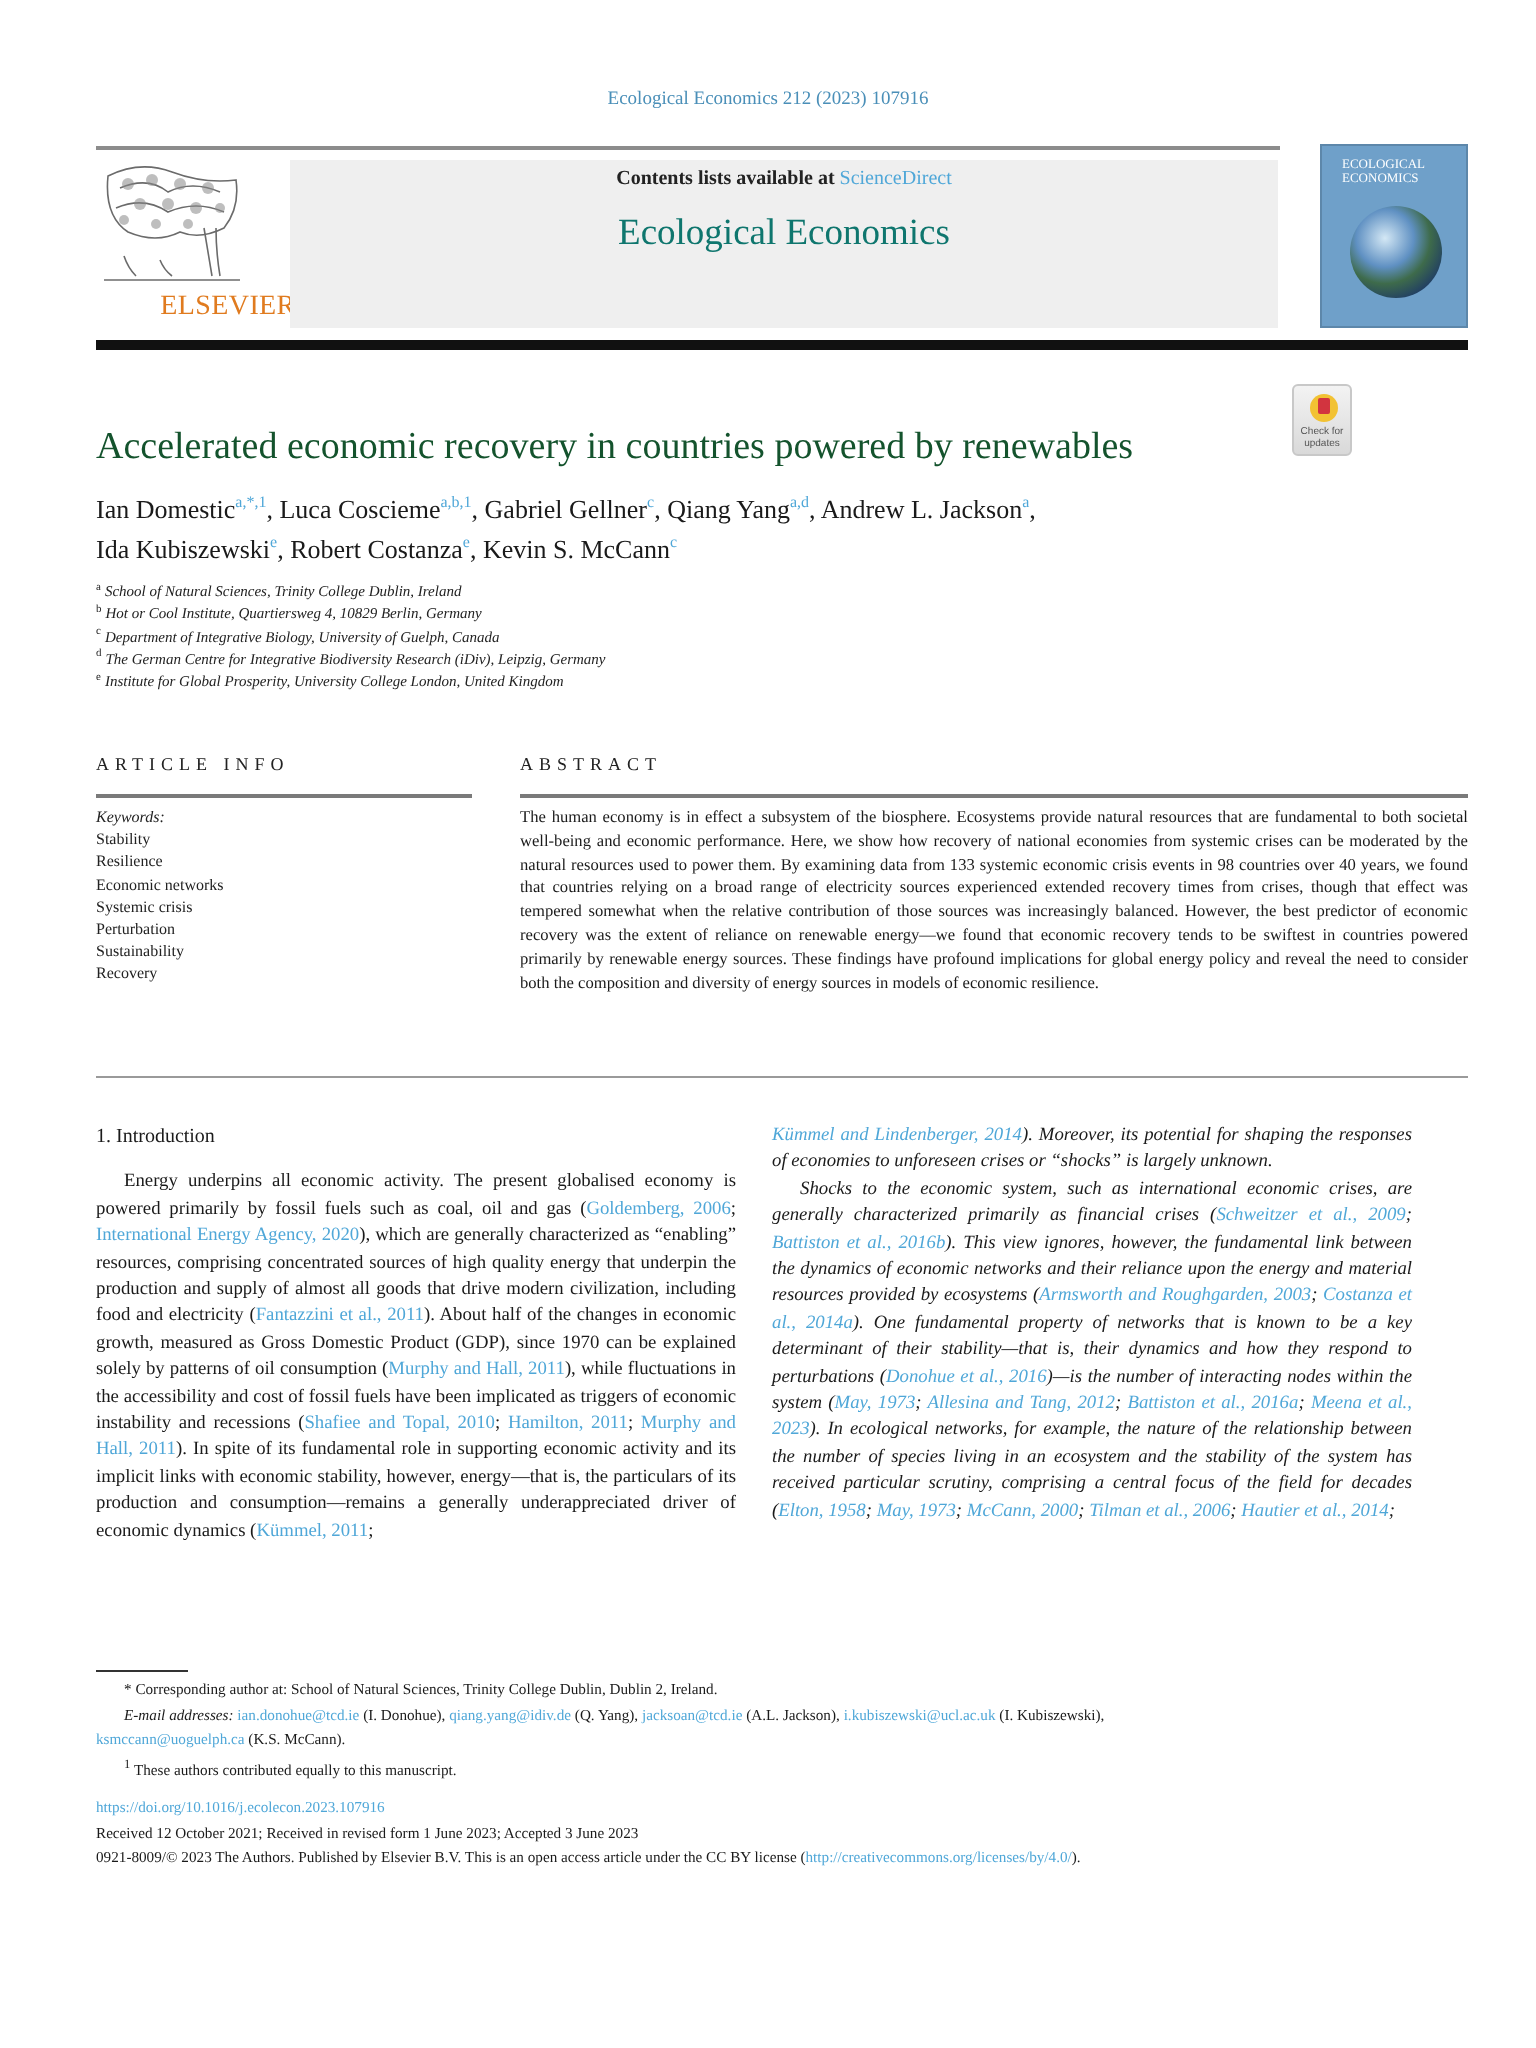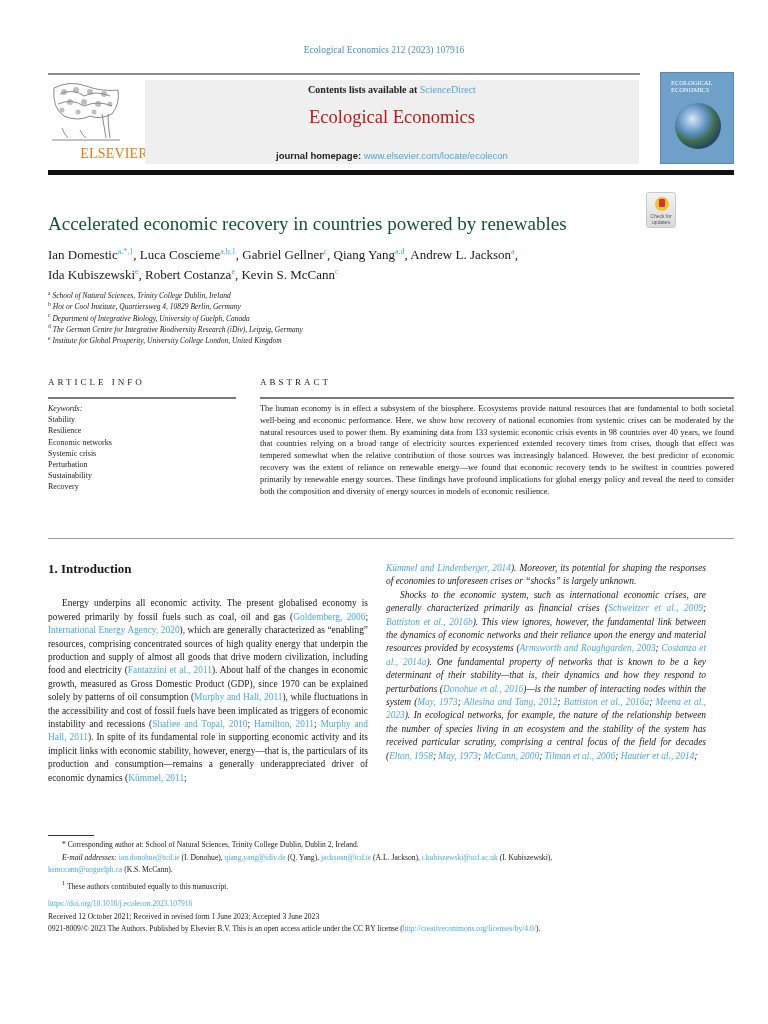--- a/index.html
+++ b/index.html
@@ -10,21 +10,21 @@
 
   .running-head { left: 0; width: 768px; top: 45px; text-align: center; font-size: 9.5px; color: #4a8fb8; }
 
   .top-rule { left: 48px; top: 73px; width: 592px; height: 2px; background: #8c8c8c; }
   .logo { left: 48px; top: 78px; width: 76px; height: 86px; }
   .logo-tree { position: absolute; left: 2px; top: 2px; width: 72px; height: 64px; }
   .logo-word { position: absolute; left: 0; top: 68px; width: 76px; text-align: center; font-size: 14px; color: #e07b1f; letter-spacing: 0.2px; margin-left: 28px; }
 
   .masthead { left: 145px; top: 80px; width: 494px; height: 84px; background: #efefef; text-align: center; }
   .contents { position: absolute; top: 4px; left: 0; width: 100%; font-size: 10px; font-weight: bold; color: #222; }
-  .journal-title { position: absolute; top: 27px; left: 0; width: 100%; font-size: 18.5px; color: #b91c1c; }
+  .journal-title { position: absolute; top: 27px; left: 0; width: 100%; font-size: 18.5px; color: #0f766e; }
   .homepage { position: absolute; top: 70px; left: 0; width: 100%; font-family: "Liberation Sans", "DejaVu Sans", sans-serif; font-size: 9.5px; color: #222; }
 
   .cover { left: 660px; top: 72px; width: 74px; height: 92px; background: #6fa0c9; border: 1px solid #5d87aa; overflow: hidden; }
   .cover-title { position: absolute; left: 10px; top: 6px; font-size: 6.5px; color: #fff; line-height: 7px; font-family: "Liberation Serif", serif; }
   .cover-globe { position: absolute; left: 14px; top: 30px; width: 46px; height: 46px; border-radius: 50%; background: radial-gradient(circle at 38% 35%, #d4e8f5 0%, #5f90c2 35%, #3e6b4b 55%, #1e3a66 80%); }
 
   .thick-rule { left: 48px; top: 170px; width: 686px; height: 5px; background: #111; }
 
   .check-updates { left: 646px; top: 192px; width: 30px; height: 36px; border-radius: 3px; background: linear-gradient(#f3f3f3, #d9d9d9); border: 1px solid #c8c8c8; text-align: center; }
   .check-icon { position: absolute; left: 8px; top: 4px; width: 14px; height: 14px; border-radius: 50%; background: #f2c233; }
@@ -49,21 +49,21 @@
 
   .abstract { left: 260px; top: 403px; width: 474px; font-size: 8.3px; line-height: 11.8px; text-align: justify; color: #1a1a1a; }
 
   .bottom-rule-abstract { left: 48px; top: 538px; width: 686px; height: 1px; background: #9a9a9a; }
 
   .col { font-size: 9.4px; line-height: 13.4px; text-align: justify; color: #1a1a1a; width: 320px; }
   .col p { text-indent: 0; }
   .col p.indent { text-indent: 14px; }
   .col-left { left: 48px; top: 562px; }
   .col-right { left: 386px; top: 562px; font-style: italic; }
-  .section-heading { font-weight: bold; font-size: 13px; margin-bottom: 22px; }
+  .section-heading { font-weight: normal; font-size: 10px; margin-bottom: 10px; }
 
   .fn-rule { left: 48px; top: 835px; width: 46px; height: 1px; background: #333; }
   .footnotes { left: 48px; top: 839px; width: 686px; font-size: 7.6px; line-height: 12.6px; color: #1a1a1a; }
   .footnotes .em { font-style: italic; }
   .fn-ind { padding-left: 14px; }
 
   .meta { left: 48px; top: 898px; width: 686px; font-size: 7.6px; line-height: 12.6px; color: #1a1a1a; }
 </style>
 </head>
 <body>
@@ -97,23 +97,20 @@
     </g>
   </svg>
   <div class="logo-word">ELSEVIER</div>
 </div>
 
 <div class="abs masthead">
   <div class="contents">
     <span>Contents lists available at </span><span class="link" style="font-weight:normal">ScienceDirect</span>
   </div>
   <div class="journal-title">Ecological Economics</div>
-  <div class="homepage">
-    <span style="font-weight:bold">journal homepage: </span><span class="link">www.elsevier.com/locate/ecolecon</span>
-  </div>
 </div>
 
 <div class="abs cover">
   <div class="cover-title">
     <div>ECOLOGICAL</div>
     <div>ECONOMICS</div>
   </div>
   <div class="cover-globe"></div>
 </div>
 

